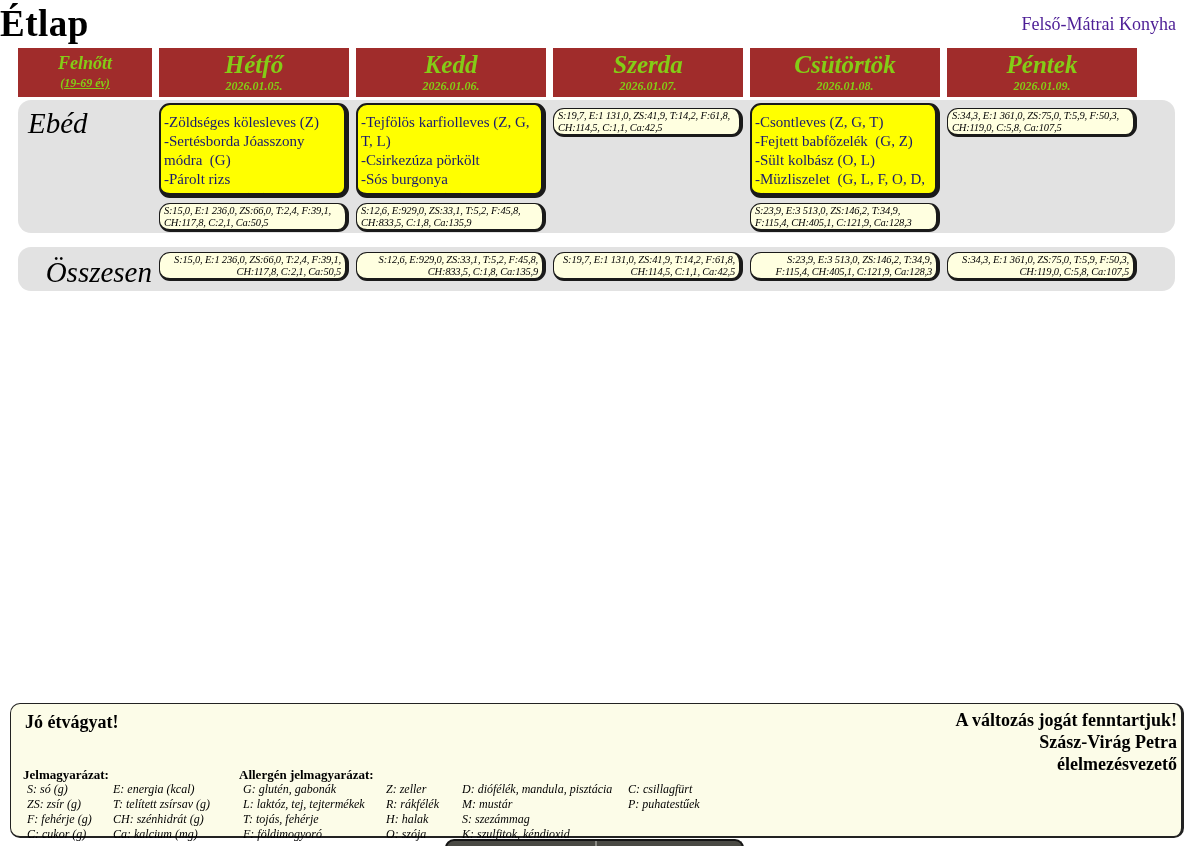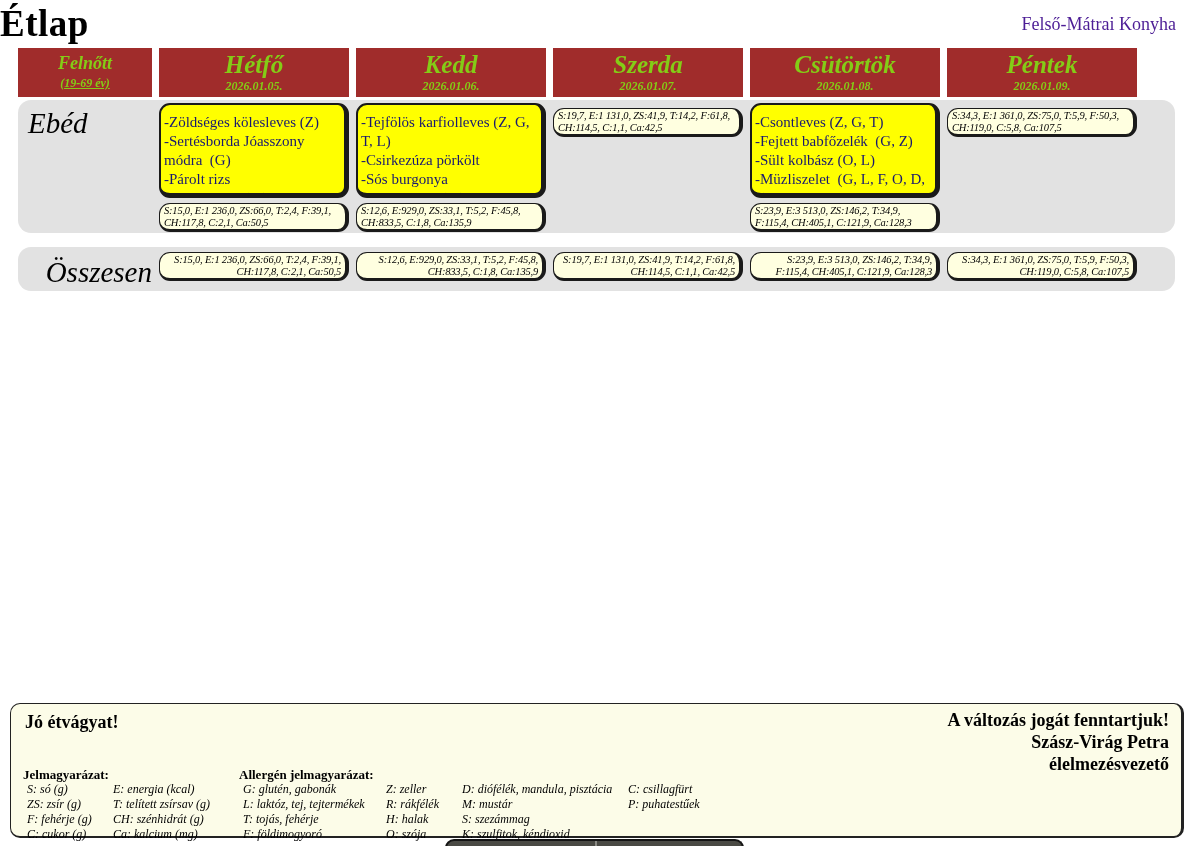--- a/index.html
+++ b/index.html
@@ -42,21 +42,21 @@
   .nutri-box { background:var(--nutrition-cream,#FFFFE0); margin-top:5px;
     border:1px solid #1a1a1a; border-right-width:4px; border-bottom-width:3px;
     border-radius:11px; min-height:27px; padding:1px 4px 0;
     font-size:10.5px; font-style:italic; line-height:12px; color:#000;
     letter-spacing:-0.2px; }
 
   .footer-box { position:absolute; left:10px; top:703px; width:1174px; height:135px;
     background:var(--footer-cream,#FCFCE8); border:1px solid #222;
     border-right-width:3px; border-bottom-width:2px; border-radius:10px; }
   .greeting { position:absolute; left:14px; top:8px; font-size:18px; font-weight:bold; }
-  .right-block { position:absolute; right:12px; top:5px; text-align:right;
+  .right-block { position:absolute; right:4px; top:5px; text-align:right;
     font-size:18px; font-weight:bold; line-height:22px; }
 
   .legend-title { font-size:13px; font-weight:bold; line-height:15px; }
   .legend-item { font-size:12px; font-style:italic; line-height:15px; white-space:nowrap; }
   .legend-left { position:absolute; left:12px; top:63px; }
   .legend-left .cols2 { display:flex; padding-left:4px; }
   .legend-left .c1 { width:86px; }
   .legend-allergen { position:absolute; left:228px; top:63px; }
   .legend-allergen .cols4 { display:flex; padding-left:4px; }
   .legend-allergen .c1 { width:143px; }

